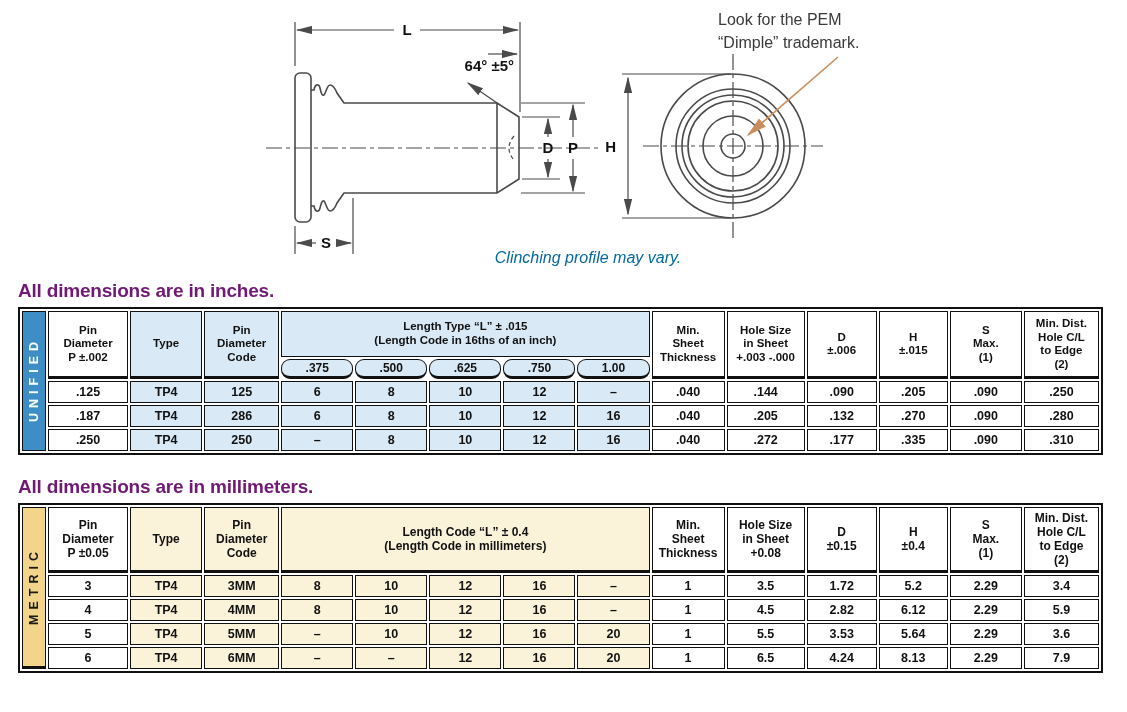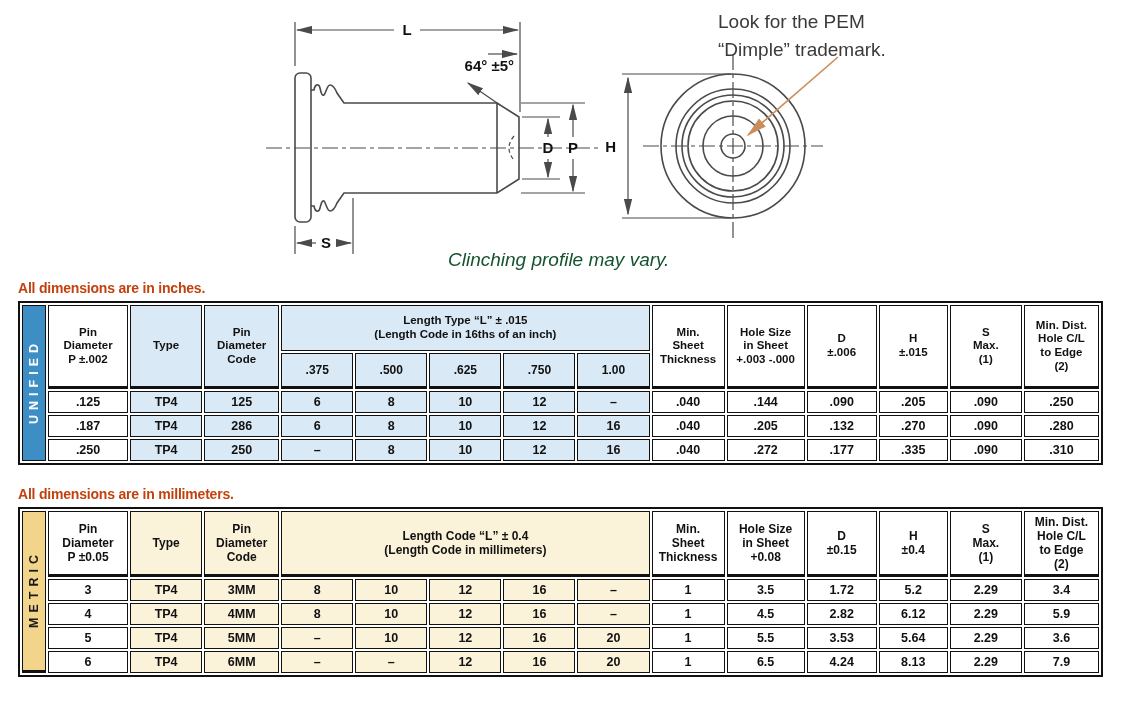--- a/index.html
+++ b/index.html
@@ -2,38 +2,38 @@
 <html><head>
 <meta charset="utf-8">
 <style>
   html,body{margin:0;padding:0;background:#fff;}
   body{width:1127px;height:712px;overflow:hidden;
        font-family:"Liberation Sans","DejaVu Sans",sans-serif;color:#111;}
 
   
   .drawing{position:relative;width:1127px;height:276px;}
   .drawing svg{position:absolute;left:0;top:0;}
-  .note{position:absolute;font-size:19px;color:#3a3a3a;line-height:1.45;white-space:pre-line;}
+  .note{position:absolute;font-size:16px;color:#3a3a3a;line-height:1.45;white-space:pre-line;}
   .note.trademark{left:718px;top:8px;width:200px;}
-  .note.clinch{left:448px;top:246px;width:280px;font-style:italic;color:#14532d;}
+  .note.clinch{left:448px;top:246px;width:280px;font-style:italic;color:#0369a1;text-align:center;}
 
   
-  .caption{margin:4px 0 5px 18px;font-size:14px;font-weight:bold;color:#c2410c;letter-spacing:-0.2px;}
+  .caption{margin:4px 0 5px 18px;font-size:19px;font-weight:bold;color:#701a75;letter-spacing:-0.2px;}
   .caption.mm{margin-top:21px;}
 
   
   table.spec{border-collapse:separate;border-spacing:2px;border:2.5px solid #111;
              margin-left:18px;table-layout:fixed;width:1085px;background:#fff;}
   table.spec td{border:1.2px solid #111;text-align:center;vertical-align:middle;
                 font-weight:bold;font-size:12px;line-height:1.18;padding:1px 2px;
                 white-space:pre-line;box-sizing:border-box;overflow:hidden;}
   tr.hdr td{font-size:11.5px;}
   tr.hdr td.hb, tr.hdr2 td, tr.hdrm td{border-bottom-width:3px;}
   tr.hdr td{height:46px;}
-  tr.hdr2 td{height:36px;}
+  tr.hdr2 td{height:20px;border-radius:9px;}
   tr.hdrm td{height:66px;}
   tr.data td{height:22px;font-size:12.5px;}
   td.sh-u{background:#d9e9f5;}
   td.sh-m{background:#fbf2da;}
   td.tabcell{padding:0;}
   td.tabcell.u{background:#3d8ec5;}
   td.tabcell.m{background:#f2d58a;}
   .tabtxt{display:inline-block;writing-mode:vertical-rl;transform:rotate(180deg);
           font-weight:bold;font-size:12.5px;letter-spacing:5px;}
   td.tabcell.u .tabtxt{color:#fff;}

